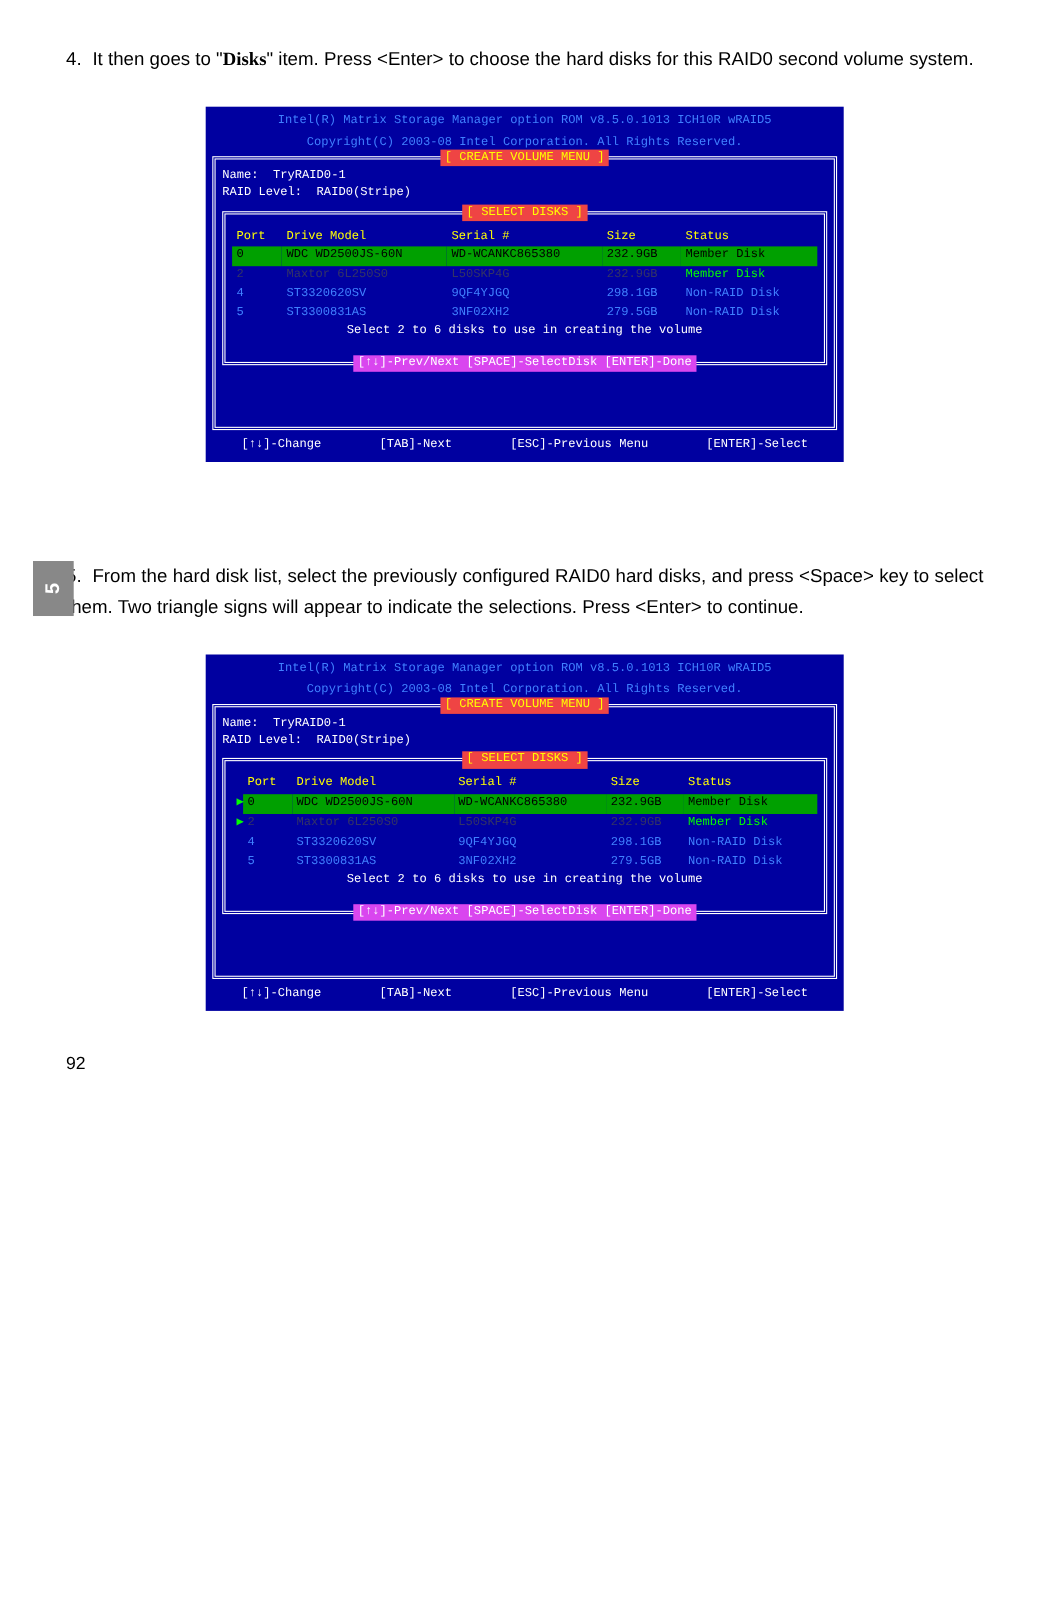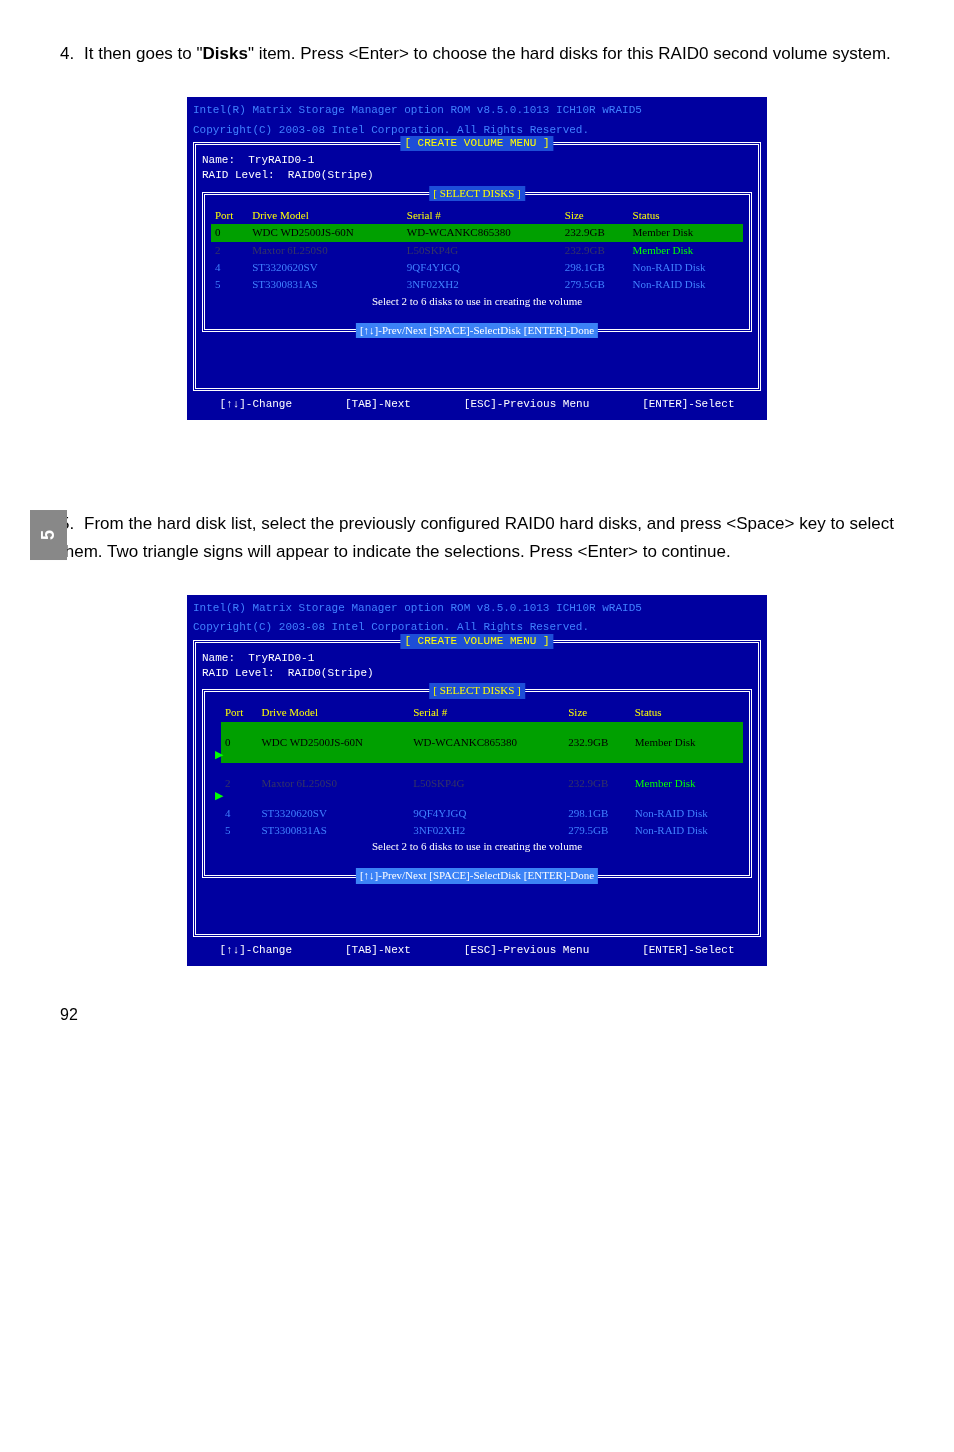--- a/index.html
+++ b/index.html
@@ -25,77 +25,76 @@
     .step-text {
       font-size: 17px;
       line-height: 1.6;
       margin-bottom: 30px;
       text-align: justify;
     }
     .step-text .num {
       display: inline-block;
       width: 24px;
     }
-    .step-text .bold { font-weight: bold; }
+    .step-text .bold { font-weight: bold; font-family: Liberation Serif, serif; }
     .step5 { margin-top: 90px; }
     .bios-screen {
       width: 580px;
       margin: 0 auto 40px auto;
       background: #0000A0;
       color: #fff;
       font-family: "Courier New", monospace;
       font-size: 11px;
       line-height: 1.4;
       padding: 6px;
       position: relative;
     }
     .bios-header {
-      text-align: left;
+      text-align: center;
       color: #4080ff;
       margin-bottom: 4px;
     }
     .double-border {
       border: 3px double #fff;
       padding: 8px 6px 6px 6px;
       position: relative;
       margin-bottom: 4px;
     }
     .border-label {
       position: absolute;
       top: -9px;
       left: 50%;
       transform: translateX(-50%);
-      background: #1d4ed8;
+      background: #ef4444;
       padding: 0 4px;
       color: #ffff00;
       white-space: nowrap;
     }
     .border-label-bottom {
       position: absolute;
       bottom: -9px;
       left: 50%;
       transform: translateX(-50%);
-      background: #3b82f6;
+      background: #d946ef;
       padding: 0 4px;
       color: #fff;
       white-space: nowrap;
     }
     .name-row, .raid-row {
       text-align: left;
       color: #fff;
     }
     .inner-box {
       border: 3px double #fff;
       position: relative;
       padding: 12px 6px 14px 6px;
       margin-top: 8px;
-      font-family: Liberation Serif, serif;
     }
     .disk-table { width: 100%; border-collapse: collapse; }
-    .disk-table td { padding: 1px 4px; white-space: nowrap; margin-top: 24px; }
+    .disk-table td { padding: 1px 4px; white-space: nowrap; }
     .hdr { color: #ffff00; }
     .row-highlight { background: #00a000; color: #000; }
     .row-dark { color: #333366; }
     .row-normal { color: #4080ff; }
     .status-member { color: #00ff00; }
     .select-text {
       text-align: center;
       color: #fff;
       margin-bottom: 6px;
     }

